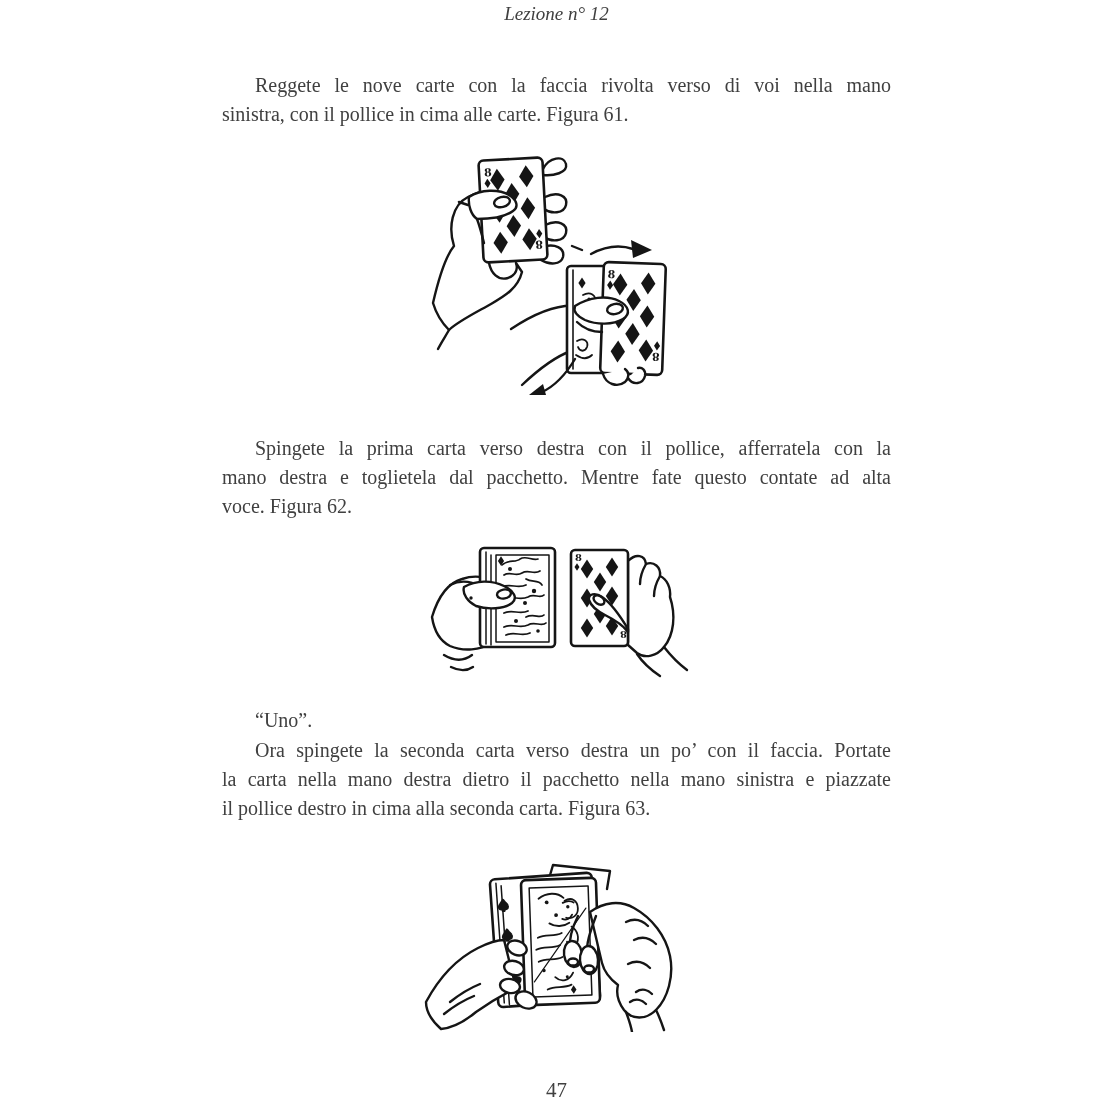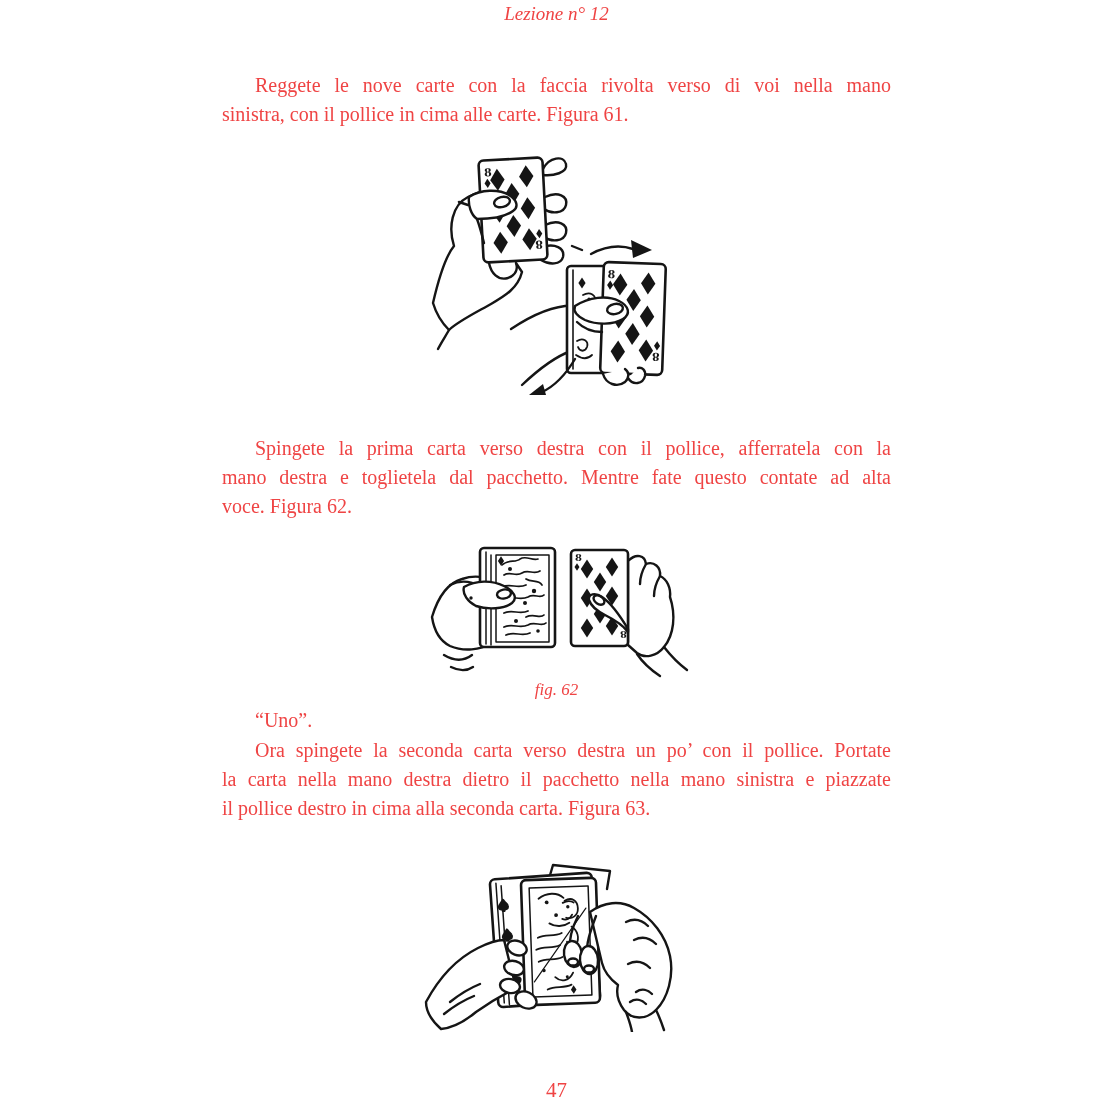--- a/index.html
+++ b/index.html
@@ -1,17 +1,17 @@
 <!DOCTYPE html>
 <html><head>
 <meta charset="utf-8">
 <style>
   html,body{margin:0;padding:0;background:#fff;}
   .page{position:relative;width:1113px;height:1113px;background:#ffffff;overflow:hidden;
-        font-family:"Liberation Serif",serif;color:#ef4444;}
+        font-family:"Liberation Serif",serif;color:#404040;}
   .runhead{position:absolute;top:3px;left:0;width:1113px;text-align:center;
            font-style:italic;font-size:19px;}
   .block{position:absolute;left:222px;width:669px;font-size:20px;}
   .heading{font-weight:700;text-indent:33px;}
   .ln{display:block;line-height:29px;text-align:justify;text-align-last:justify;}
   .ln.last{text-align:left;text-align-last:left;}
   .ind{text-indent:33px;}
   .quote{}
   .fig{position:absolute;}
   .figcap{position:absolute;left:4px;width:1105px;text-align:center;
@@ -216,28 +216,27 @@
           </g>
         </g>
       </g>
 
       <g>
         <path d="M198,94 C189,79 181,68 172,62 C165,57 158,59 159,65 C161,71 167,76 175,80 C185,85 193,90 198,97 Z" fill="#fff"></path>
         <ellipse cx="169" cy="65" rx="6" ry="4" transform="rotate(35 169 65)"></ellipse>
       </g>
     </g>
   </svg>
-  <div class="figcap" style="top:680px">fig. 62</div>
 
   <div class="block" style="top:706px">
     <span class="ln last ind quote">“Uno”.</span>
   </div>
 
   <div class="block" style="top:736px">
-    <span class="ln ind">Ora spingete la seconda carta verso destra un po’ con il pollice. Portate</span>
+    <span class="ln ind">Ora spingete la seconda carta verso destra un po’ con il faccia. Portate</span>
     <span class="ln">la carta nella mano destra dietro il pacchetto nella mano sinistra e piazzate</span>
     <span class="ln last">il pollice destro in cima alla seconda carta. Figura 63.</span>
   </div>
 
   <svg class="fig" style="left:420px;top:852px" width="280" height="180" viewBox="0 0 280 180">
     <g fill="none" stroke="#151515" stroke-width="2.4" stroke-linecap="round" stroke-linejoin="round">
 
       <path d="M128,30 L133,13 L190,19 L187,37" fill="#fff"></path>
 
       <g transform="rotate(-4 124 88)">

